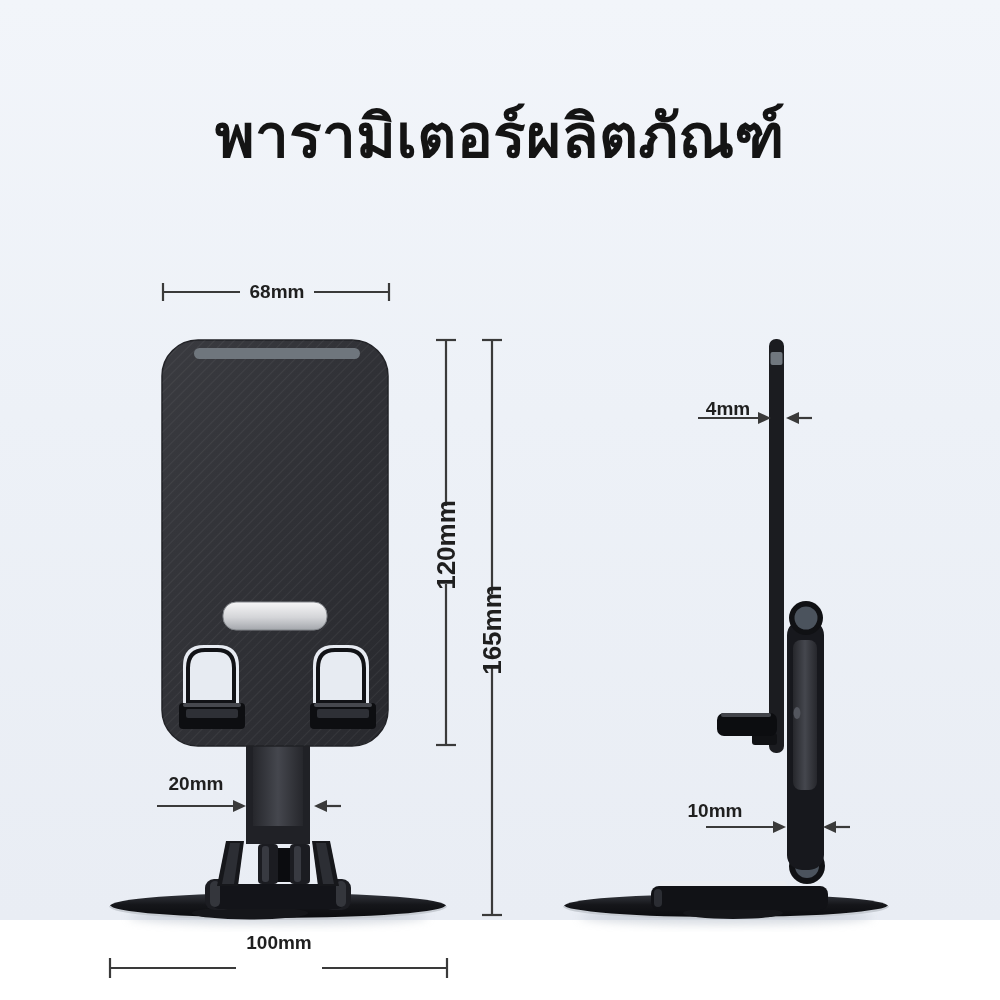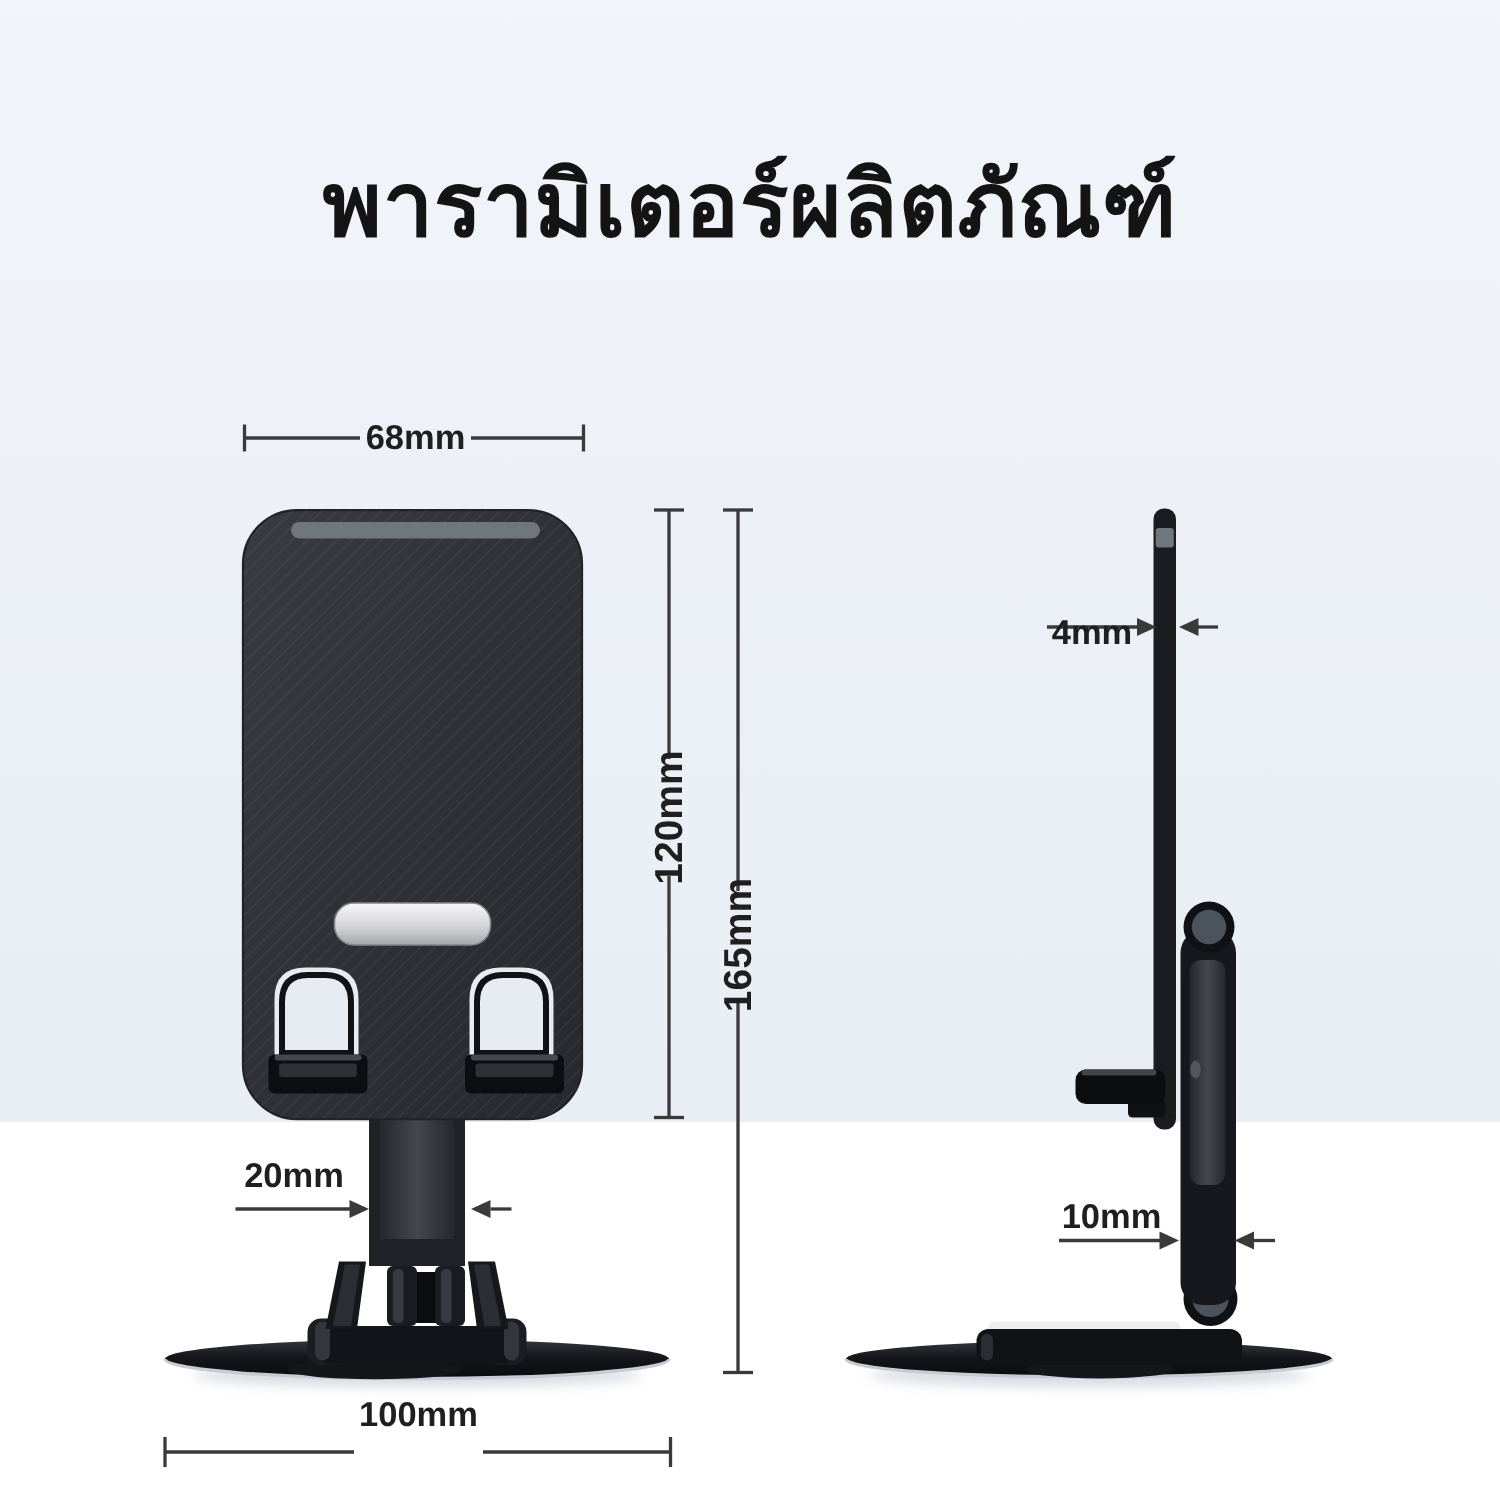--- a/index.html
+++ b/index.html
@@ -4,41 +4,41 @@
 <style>
   * { margin: 0; padding: 0; box-sizing: border-box; }
   html, body { width: 1000px; height: 1000px; }
   body {
     font-family: "Liberation Sans", "DejaVu Sans", sans-serif;
     overflow: hidden;
   }
   .canvas {
     position: relative;
     width: 1000px;
-    height: 748px;
+    height: 920px;
     background: linear-gradient(180deg, #f2f5fa 0%, #edf1f7 45%, #e9edf4 100%);
   }
   .page-title {
     position: absolute;
     left: 0; right: 0;
     top: 88px;
     text-align: center;
     font-size: 60px;
     font-weight: 700;
     color: #141414;
     letter-spacing: 0.5px;
   }
   .drawing-svg {
     position: absolute;
     left: 0; top: 0;
     width: 1000px; height: 1000px;
   }
   .dim-label {
     position: absolute;
-    font-size: 23px;
+    font-size: 19px;
     font-weight: 700;
     color: #1f1f1f;
     white-space: nowrap;
     transform: translate(-50%, -50%);
   }
   .dim-label.rot {
     transform: translate(-50%, -50%) rotate(-90deg);
   }
   .dim-label.big {
     font-size: 26px;
@@ -216,17 +216,17 @@
   <div class="dim-label" style="left:277px; top:292px;">68mm</div>
 
   <div class="dim-label rot big" style="left:446px; top:545px;">120mm</div>
 
   <div class="dim-label rot big" style="left:492px; top:630px;">165mm</div>
 
   <div class="dim-label" style="left:196px; top:784px;">20mm</div>
 
   <div class="dim-label" style="left:279px; top:943px;">100mm</div>
 
-  <div class="dim-label" style="left:728px; top:422px;">4mm</div>
-
-  <div class="dim-label" style="left:741px; top:811px;">10mm</div>
+  <div class="dim-label" style="left:728px; top:409px;">4mm</div>
+
+  <div class="dim-label" style="left:715px; top:811px;">10mm</div>
 
 </div>
 
 </body></html>

